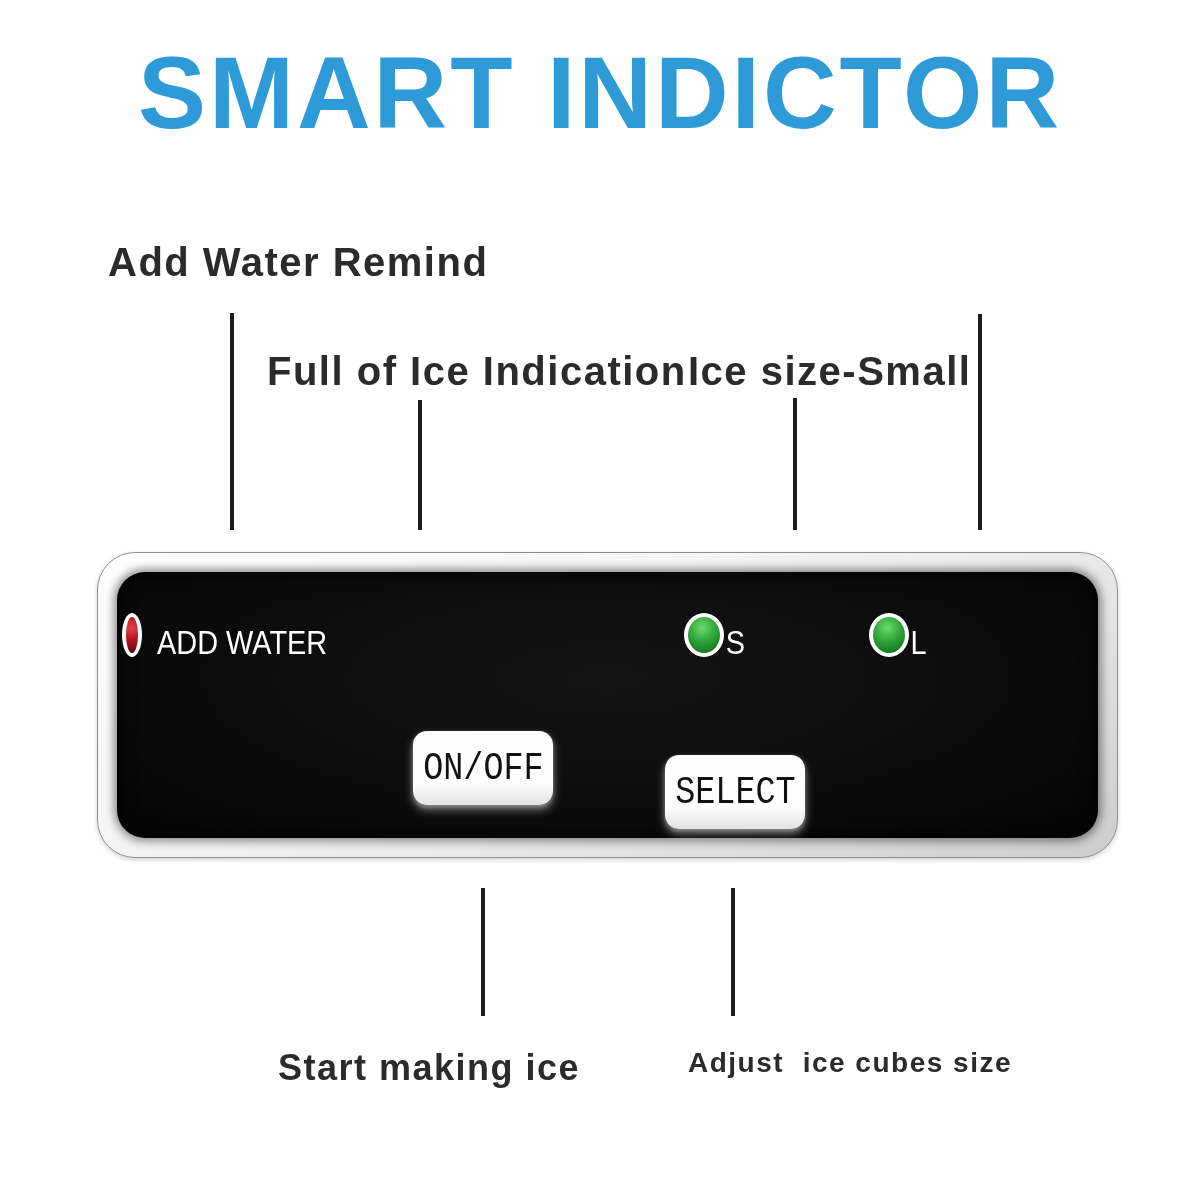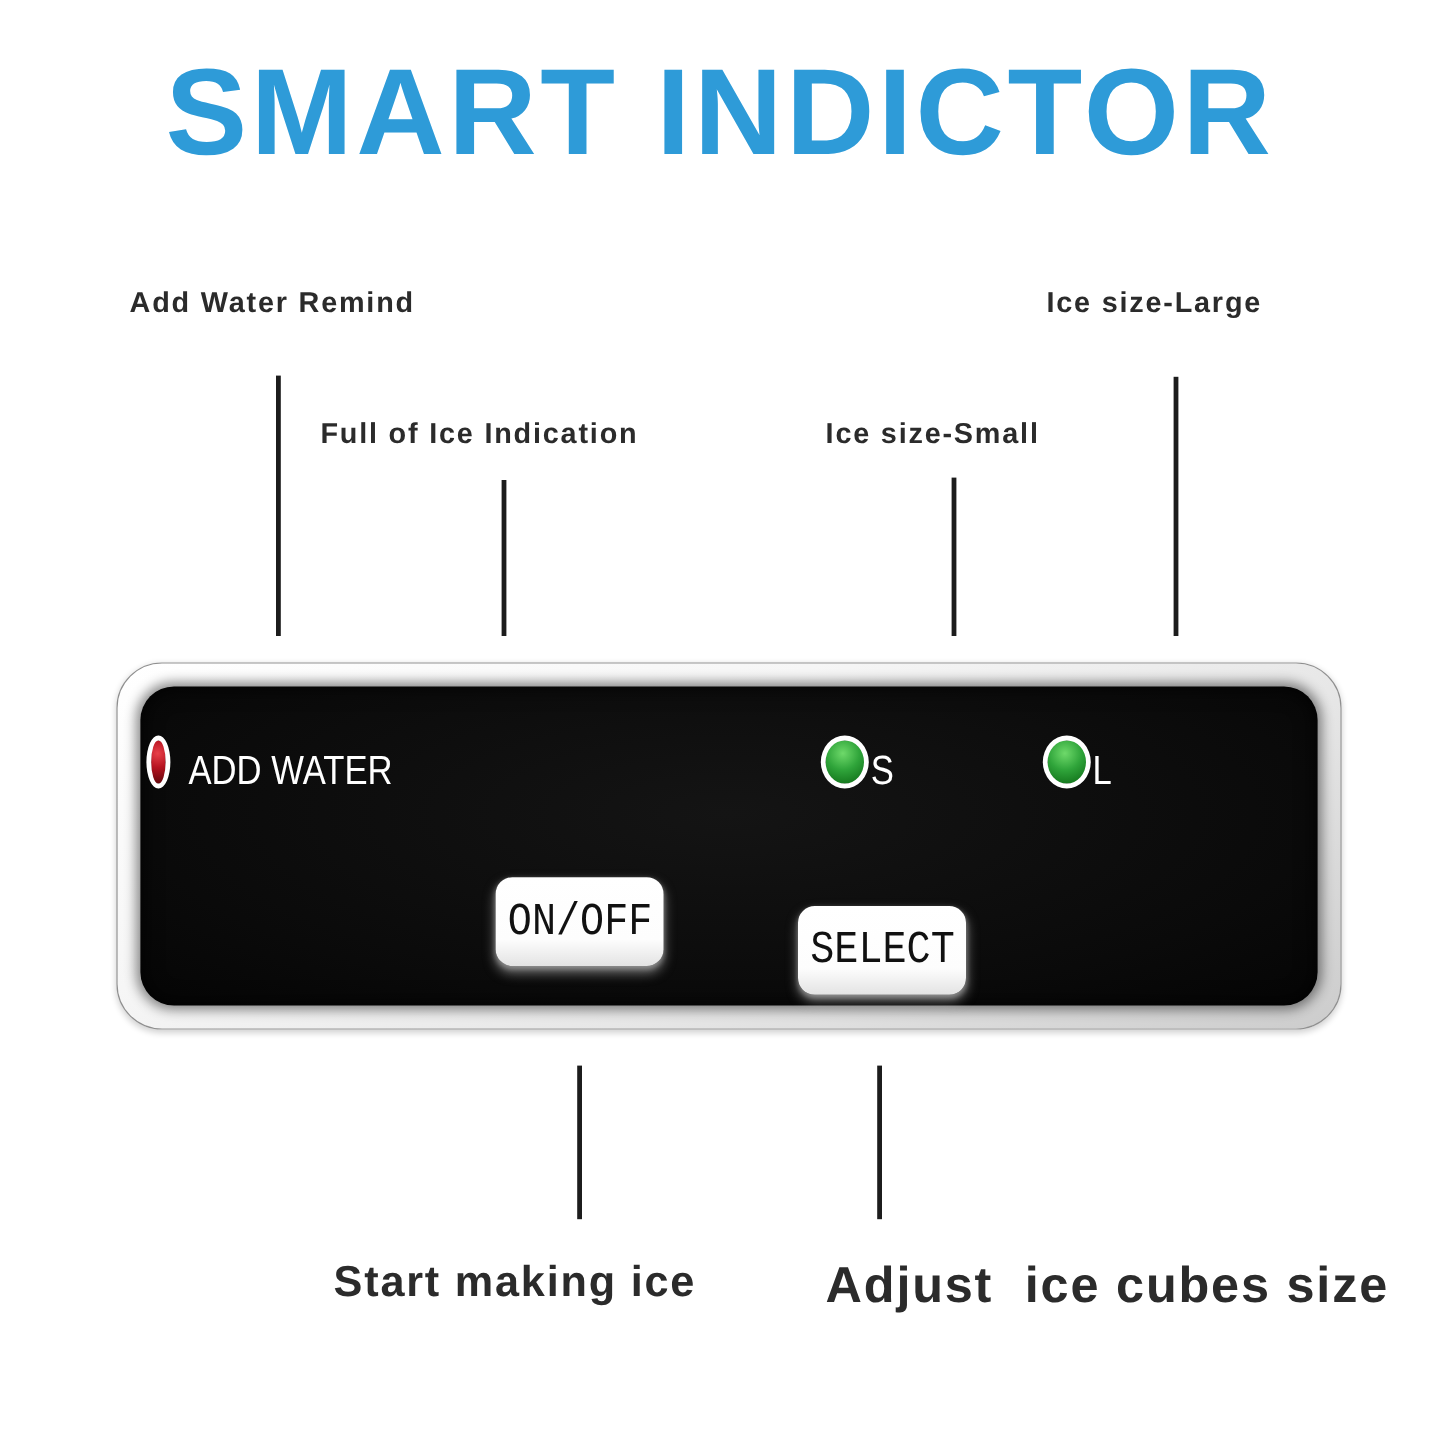--- a/index.html
+++ b/index.html
@@ -8,21 +8,21 @@
     font-family:"Liberation Sans", sans-serif;
   }
   
   .title{
     position:absolute;top:42px;left:0;width:100%;text-align:center;
     font-size:102px;font-weight:bold;letter-spacing:3px;color:#2E9BD8;
     margin:0;line-height:1.0;
   }
   
   .callout{
-    position:absolute;color:#2b2b2b;font-weight:bold;font-size:24px;
+    position:absolute;color:#2b2b2b;font-weight:bold;font-size:40px;
     letter-spacing:1.5px;white-space:pre;line-height:1.1;
   }
   
   .pline{position:absolute;width:4px;background:#1c1c1c;}
   
   .panel-frame{
     position:absolute;left:97px;top:552px;width:1021px;height:306px;
     border-radius:38px;border:1px solid #8f8f8f;box-sizing:border-box;
     background:linear-gradient(155deg,#ffffff 0%,#f6f6f6 35%,#e6e6e6 65%,#cccccc 100%);
     box-shadow:0 2px 5px rgba(0,0,0,0.18);
@@ -64,21 +64,20 @@
 </head>
 <body>
 
 <div id="canvas">
 
   <h1 class="title">SMART INDICTOR</h1>
 
   <div class="callout" style="left:108px;top:240px;">Add Water Remind</div>
   <div class="callout" style="left:267px;top:349px;">Full of Ice Indication</div>
   <div class="callout" style="left:688px;top:349px;">Ice size-Small</div>
-  <div class="callout" style="left:872px;top:240px;">Ice size-Large</div>
 
   <div class="pline" style="left:230px;top:313px;height:217px;"></div>
   <div class="pline" style="left:418px;top:400px;height:130px;"></div>
   <div class="pline" style="left:793px;top:398px;height:132px;"></div>
   <div class="pline" style="left:978px;top:314px;height:216px;"></div>
 
   <div class="panel-frame"></div>
   <div class="panel-inner"></div>
 
   <div class="indicator" style="left:122px;">
@@ -98,15 +97,15 @@
     <span>ON/OFF</span>
   </button>
   <button class="panel-btn" style="left:665px;margin-top:24px;">
     <span>SELECT</span>
   </button>
 
   <div class="pline" style="left:481px;top:888px;height:128px;"></div>
   <div class="pline" style="left:731px;top:888px;height:128px;"></div>
 
   <div class="callout" style="left:278px;top:1048px;font-size:36px;">Start making ice</div>
-  <div class="callout" style="left:688px;top:1048px;font-size:42px;">Adjust  ice cubes size</div>
+  <div class="callout" style="left:688px;top:1048px;font-size:28px;">Adjust  ice cubes size</div>
 
 </div>
 
 </body></html>

